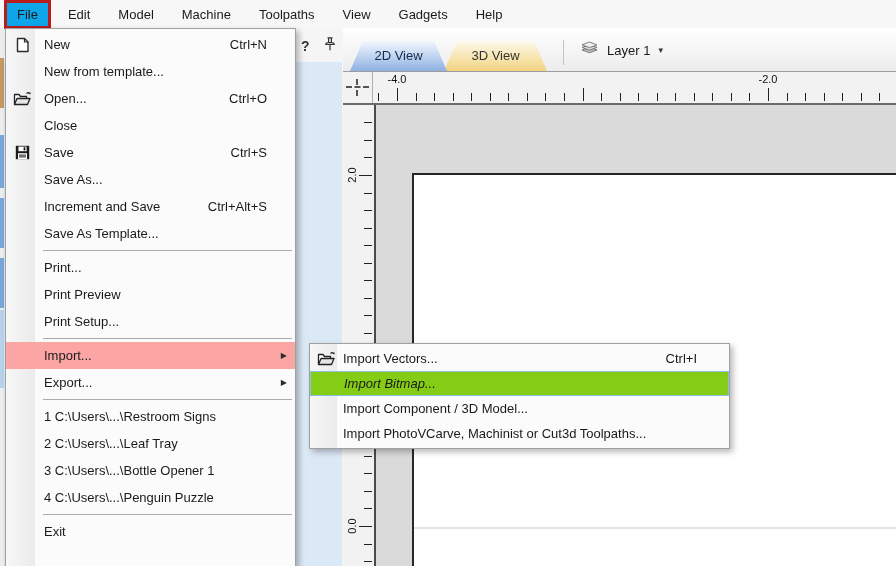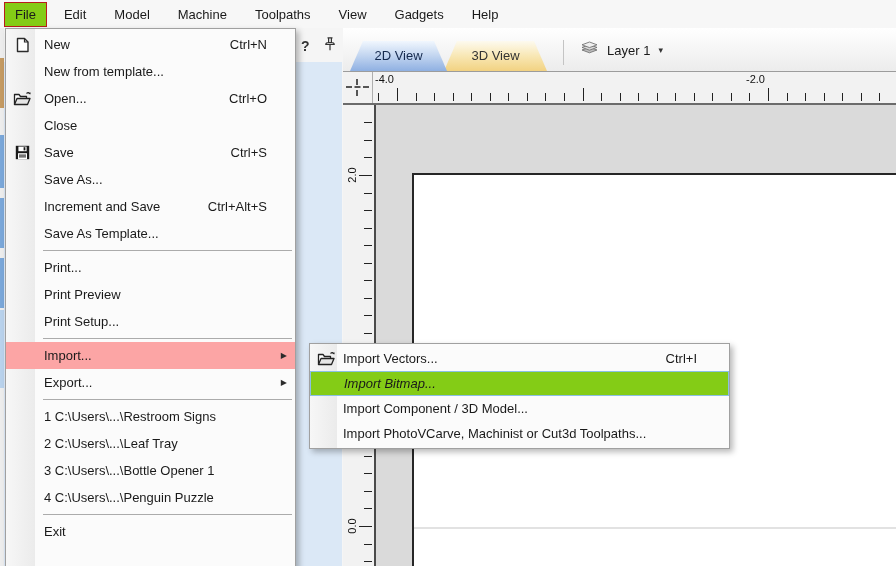--- a/index.html
+++ b/index.html
@@ -4,21 +4,21 @@
 <style>
   html,body{margin:0;padding:0;background:#fff;}
   .app{position:relative;width:896px;height:566px;overflow:hidden;
        font-family:"Liberation Sans",sans-serif;font-size:13px;color:#1a1a1a;
        background:#fff;-webkit-font-smoothing:antialiased;}
 
   
   .menubar{position:absolute;left:0;top:0;width:896px;height:28px;background:#f7f7f7;
            display:flex;align-items:center;padding-left:4px;box-sizing:border-box;}
   .mb-item{padding:4px 10px;margin-right:6px;border:1px solid transparent;cursor:default;white-space:nowrap;}
-  .mb-item.active{border:1px solid #b91c1c;background:#84cc16;}
+  .mb-item.active{border:3px solid #b91c1c;background:#0ea5e9;}
 
   
   .workspace{position:absolute;left:0;top:28px;right:0;bottom:0;background:#f5f5f5;}
   .left-strip{position:absolute;left:0;top:0;width:4px;bottom:0;background:#ededed;}
   .ls-seg{position:absolute;left:0;width:4px;}
   .panel-help{position:absolute;left:301px;top:10px;font-weight:bold;color:#333;font-size:14px;}
   .panel-pin{position:absolute;left:324px;top:9px;}
   .panel-blue{position:absolute;left:4px;top:34px;width:338px;bottom:0;background:#dbe8f6;}
 
   .view-area{position:absolute;left:343px;top:0;right:0;bottom:0;background:#fafafa;}
@@ -36,21 +36,21 @@
   .layer-arrow{font-size:9px;color:#333;}
 
   .ruler-row{position:absolute;left:0;top:44px;right:0;height:31px;background:#f2f2f2;
              border-bottom:2px solid #6b6b6b;}
   .ruler-corner{position:absolute;left:0;top:0;width:29px;height:31px;border-right:1px solid #aeaeae;}
   .corner-cross{position:absolute;left:3px;top:7px;width:23px;height:17px;}
   .corner-cross .ch{position:absolute;left:0;right:0;top:7px;border-top:2px dashed #555;}
   .corner-cross .cv{position:absolute;left:10px;top:0;bottom:0;border-left:2px dashed #555;}
   .h-ruler{position:absolute;left:30px;right:0;top:0;bottom:0;overflow:hidden;}
   .htick{position:absolute;bottom:2px;width:1px;background:#222;}
-  .hlabel{position:absolute;top:1px;width:44px;margin-left:-22px;text-align:left;
+  .hlabel{position:absolute;top:1px;width:44px;margin-left:-22px;text-align:center;
           font-size:11px;color:#111;}
   .v-ruler{position:absolute;left:0;top:77px;width:31px;bottom:0;background:#f2f2f2;overflow:hidden;}
   .vtick{position:absolute;right:2px;height:1px;background:#222;}
   .vlabel{position:absolute;left:2px;width:14px;height:30px;margin-top:-15px;display:flex;
           align-items:center;justify-content:center;font-size:11px;color:#111;
           transform:rotate(-90deg);}
   .canvas{position:absolute;left:31px;top:77px;right:0;bottom:0;background:#dadada;
           border-left:2px solid #4a4a4a;}
   .job{position:absolute;left:36px;top:68px;right:0;bottom:0;background:#fff;
        border-left:2px solid #262626;border-top:2px solid #262626;}

